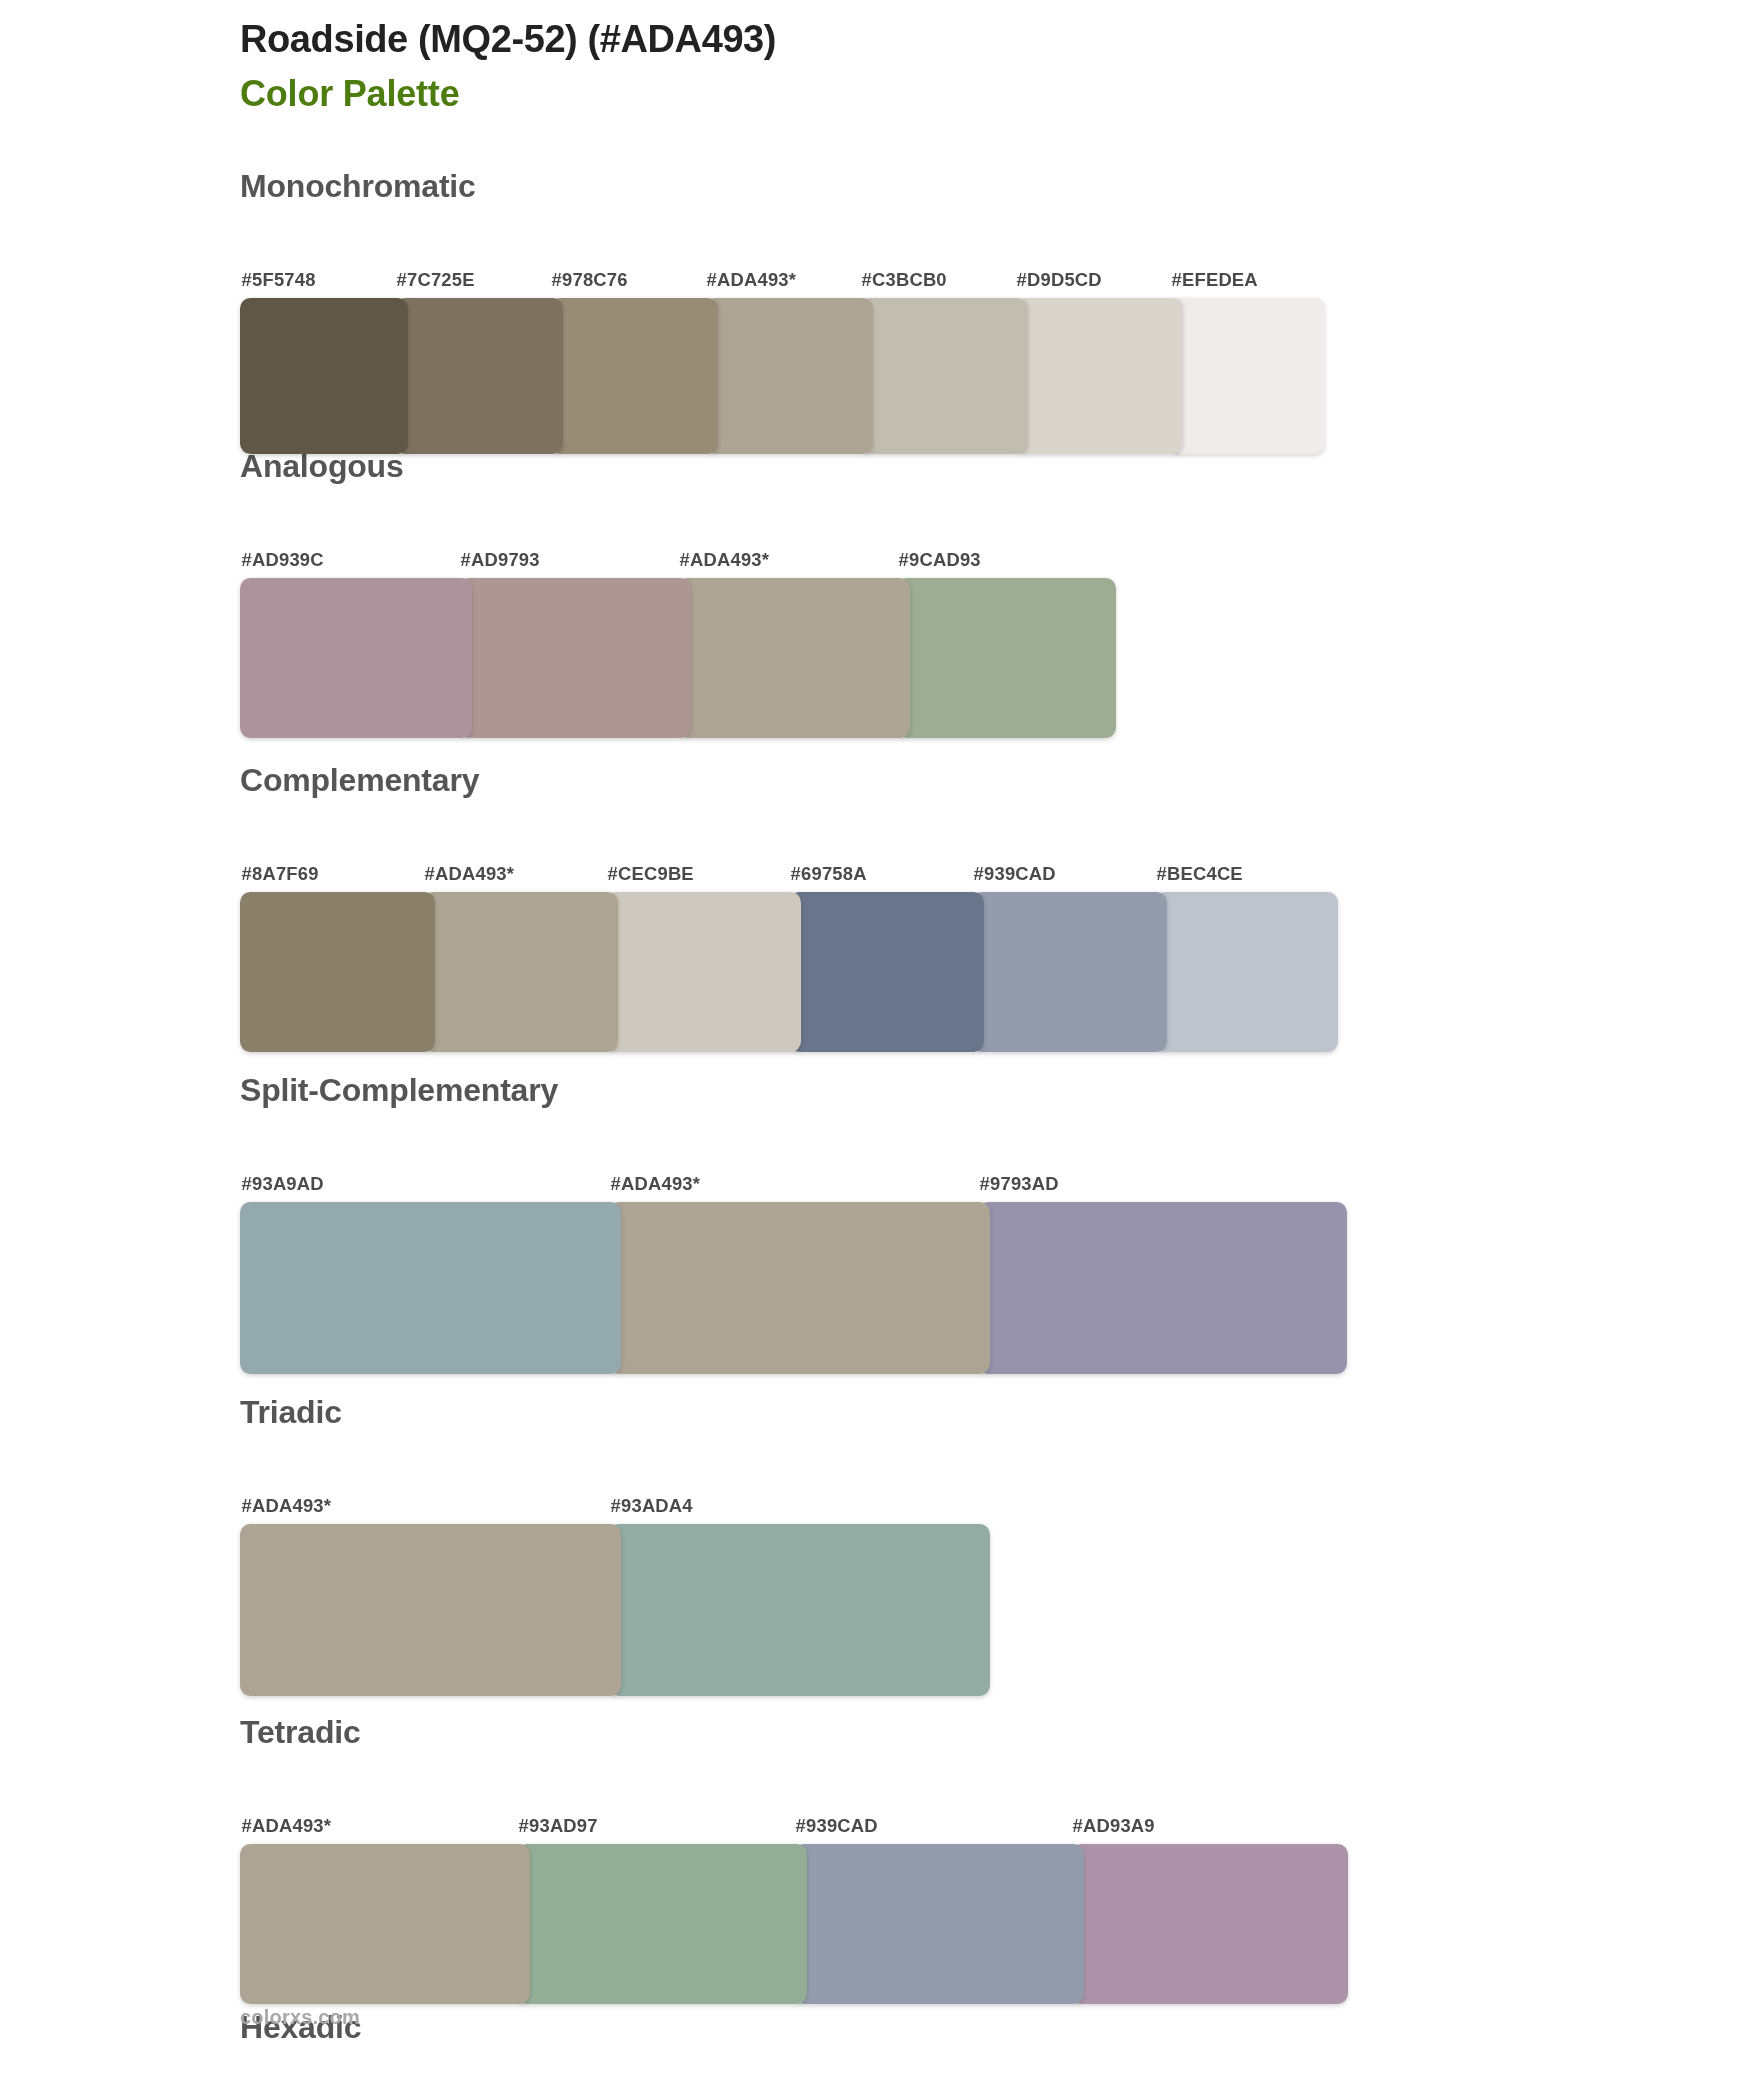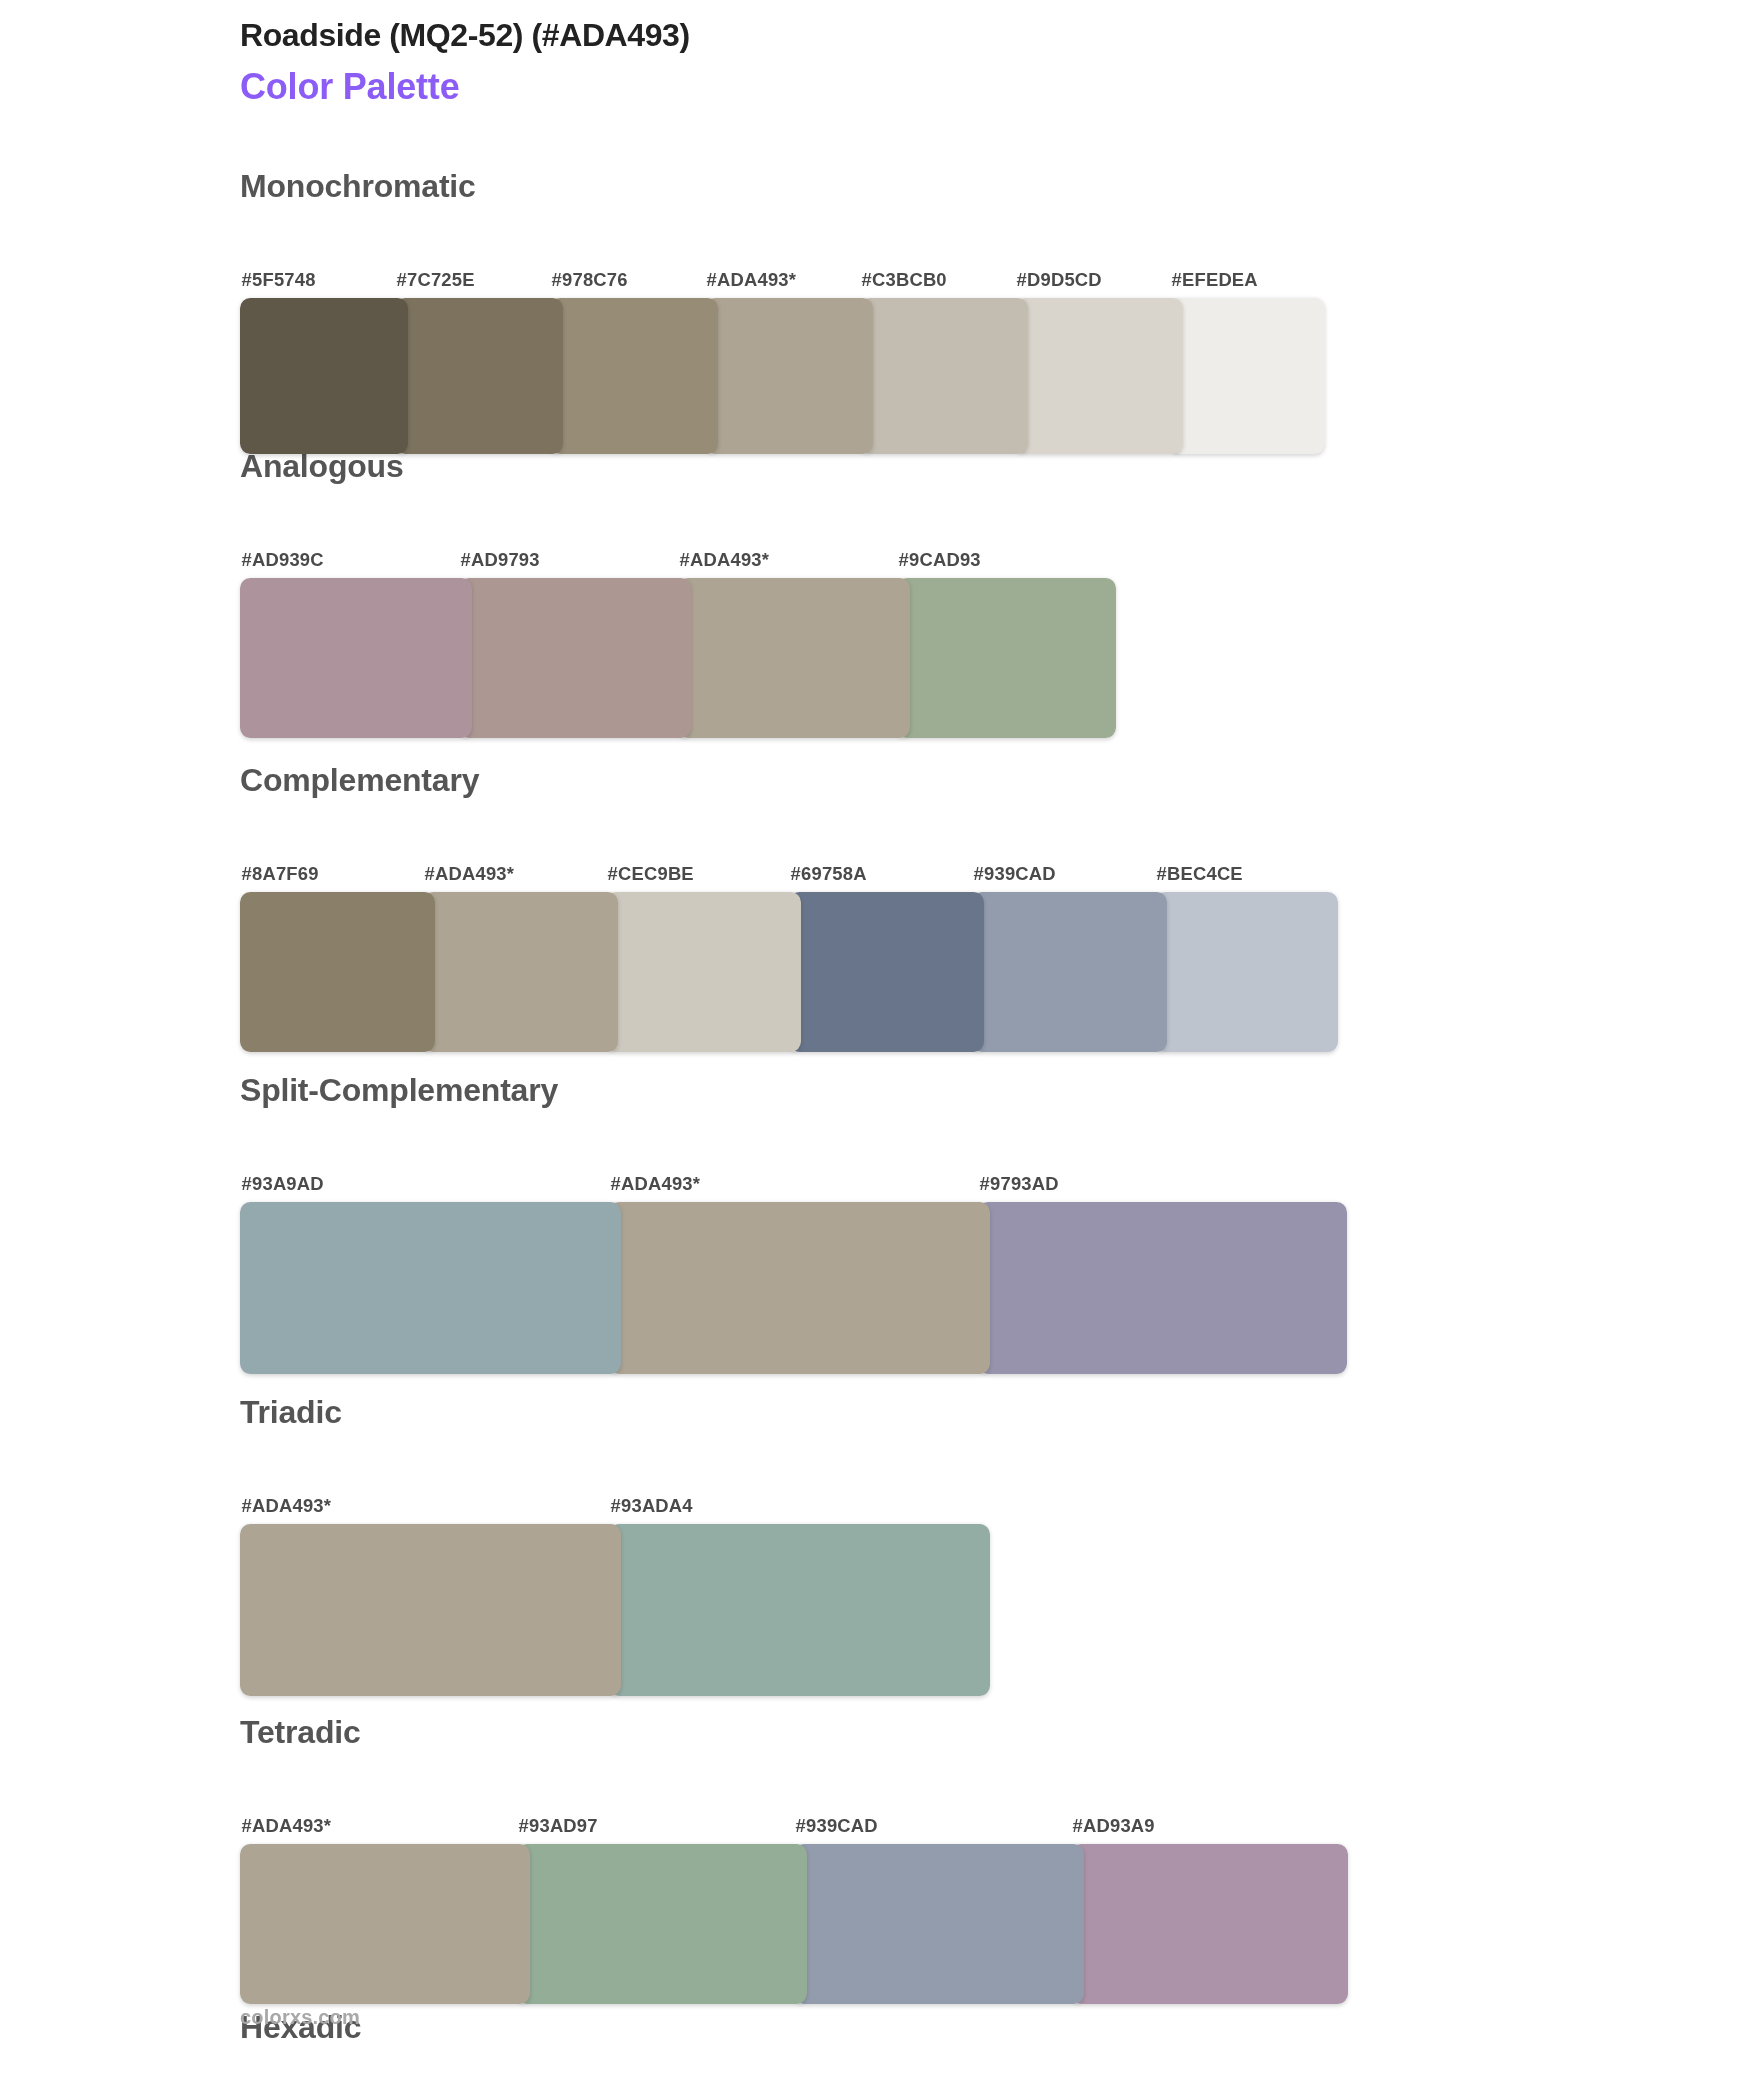--- a/index.html
+++ b/index.html
@@ -17,31 +17,31 @@
     background: #ffffff;
     padding: 0;
   }
   .header {
     position: absolute;
     left: 240px;
     top: 17.6px;
     width: 1358px;
   }
   .title {
-    font-size: 32px;
+    font-size: 38px;
     font-weight: bold;
     color: #222222;
     letter-spacing: -0.4px;
     line-height: 1.12;
     white-space: nowrap;
   }
   .subtitle {
     font-size: 36px;
     font-weight: bold;
-    color: #8b5cf6;
+    color: #4d7c0f;
     letter-spacing: -0.2px;
     line-height: 1.15;
     margin-top: 12.8px;
   }
   .sections {
     position: absolute;
     left: 0;
     top: 168px;
     width: 1757px;
   }

